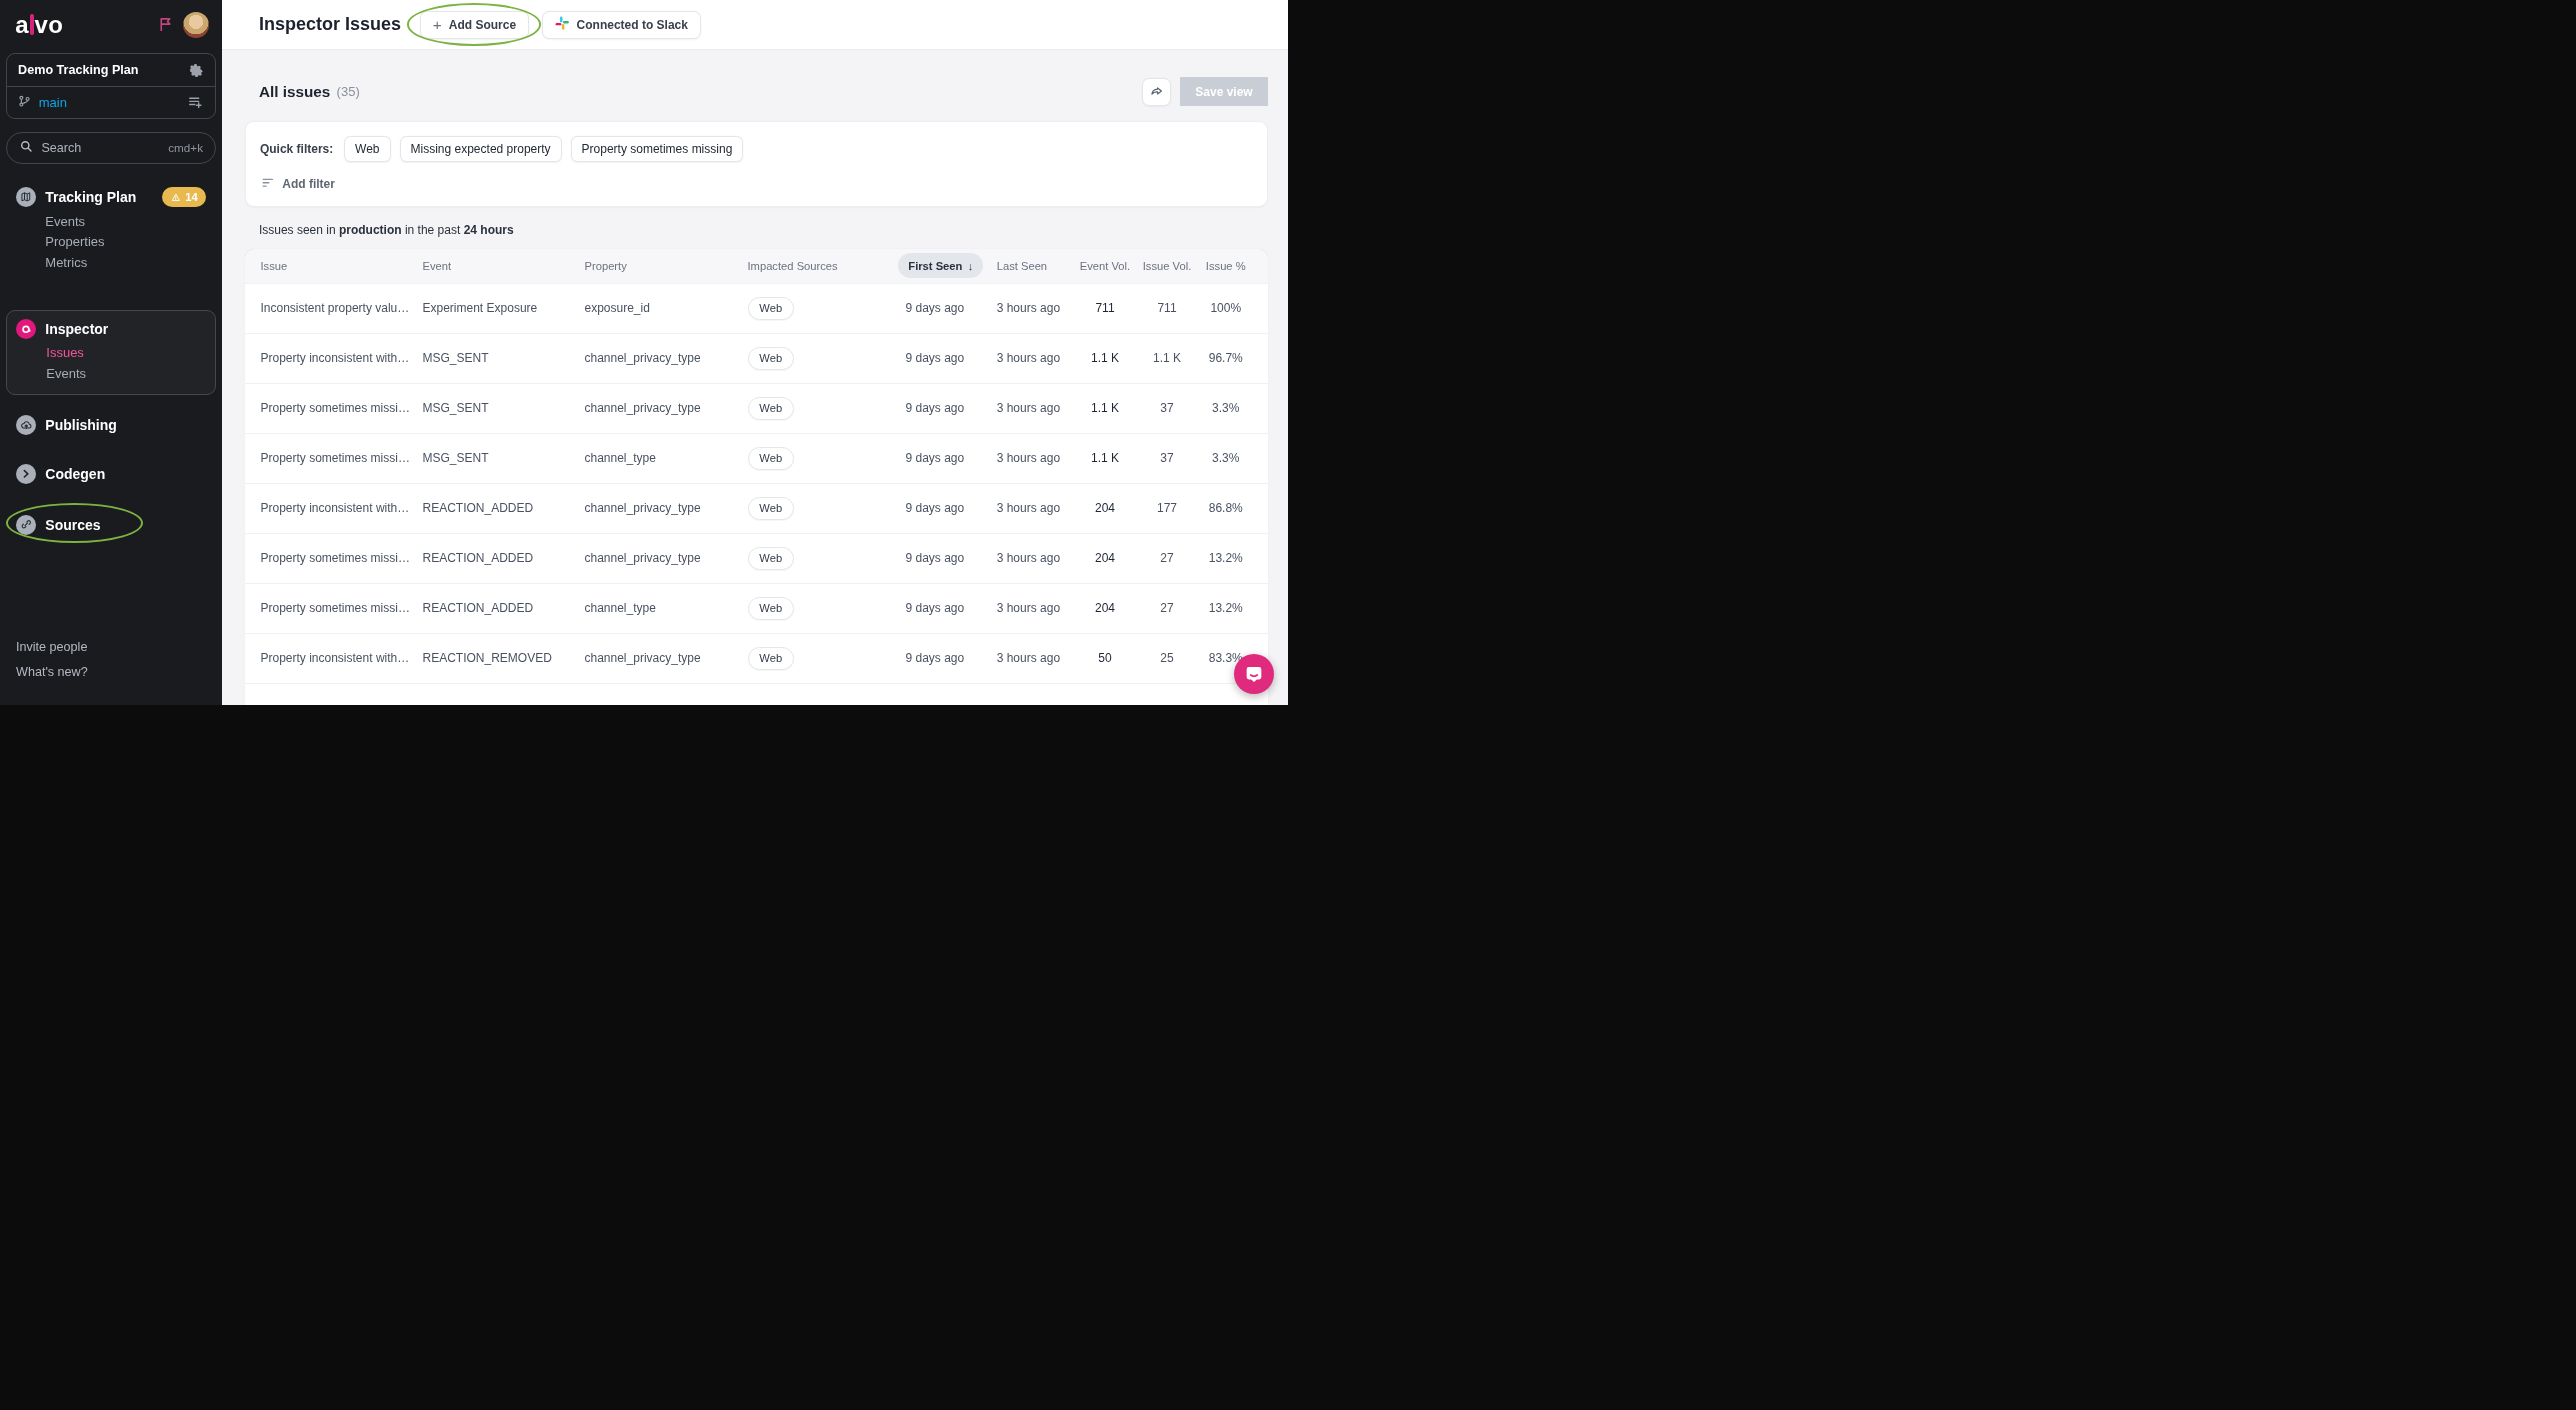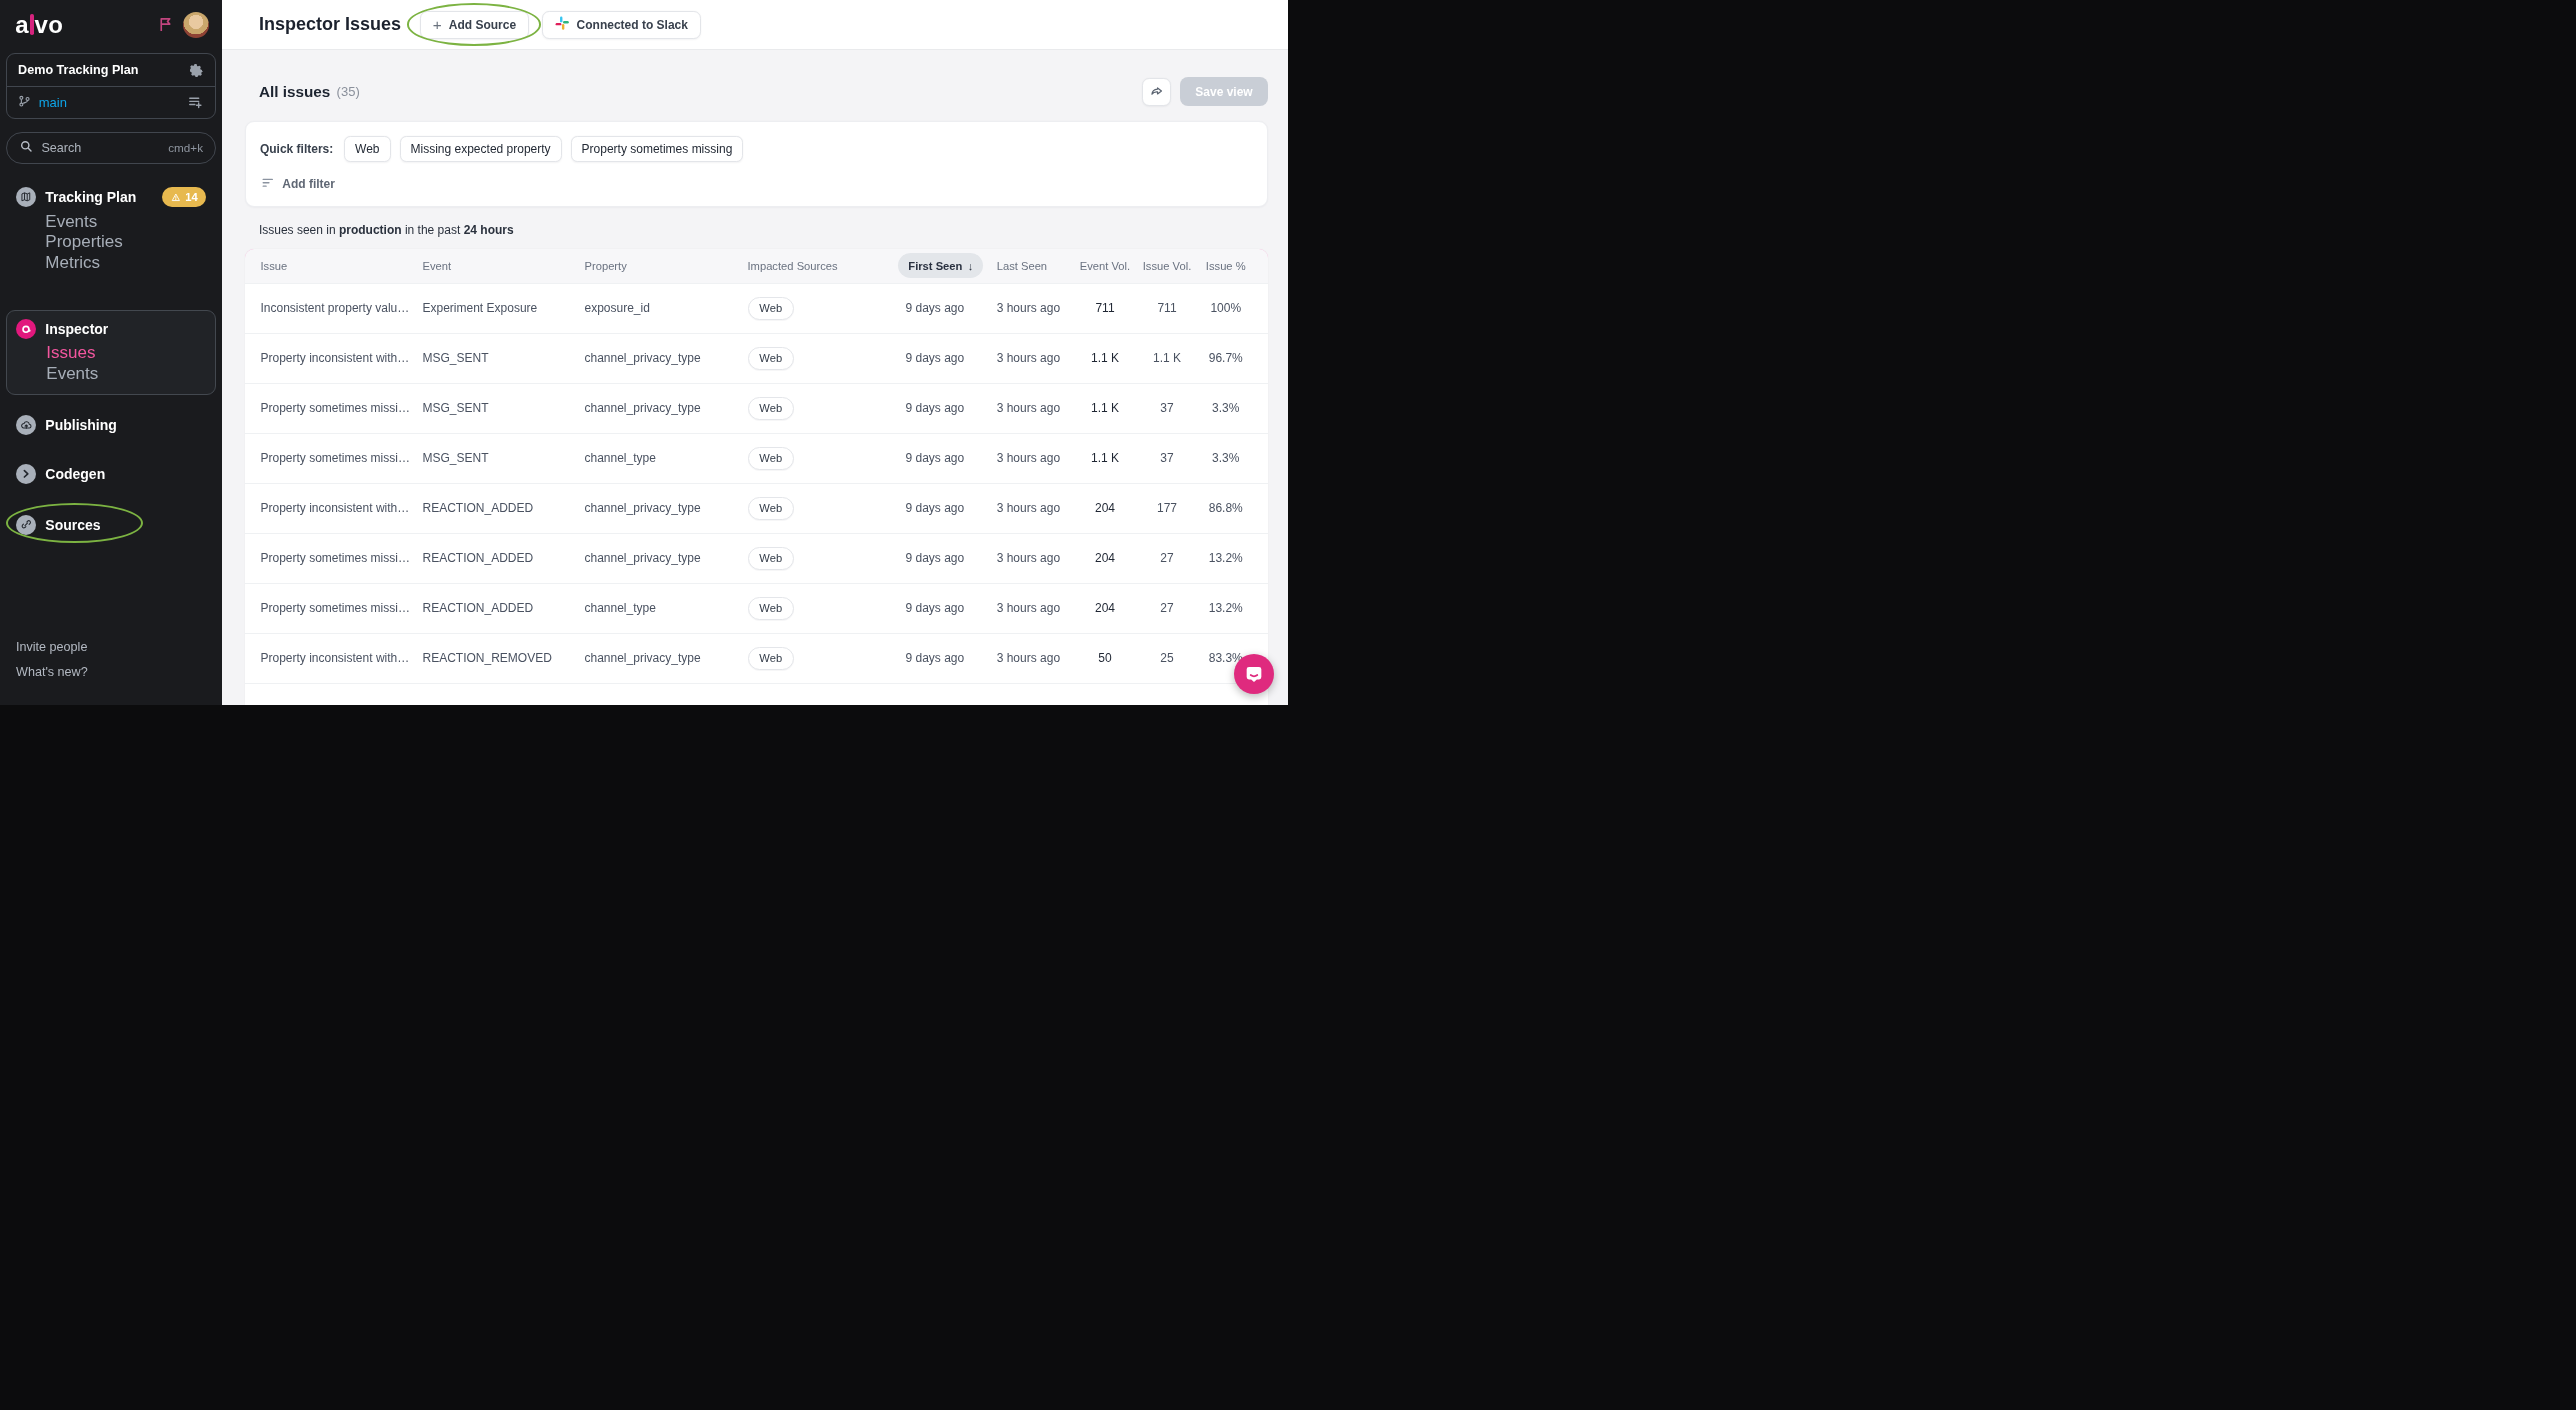--- a/index.html
+++ b/index.html
@@ -29,21 +29,21 @@
   .search-kbd { margin-left:auto; color:#8E959F; font-size:11.7px; }
 
   .nav { margin-top:20px; padding:0 6.3px; display:flex; flex-direction:column; }
   .nav-row { display:flex; align-items:center; gap:9px; padding:3.6px 10px; border-radius:7.2px; cursor:pointer; }
   .icon-circle { width:20px; height:20px; border-radius:50%; background:#A9B0BA; display:flex; align-items:center; justify-content:center; flex:none; }
   .icon-circle.pink { background:#E2187D; }
   .nav-label { color:#fff; font-weight:700; font-size:14px; }
   .warn-badge { margin-left:auto; background:#E7B94F; color:#fff; font-weight:700; font-size:11.2px;
                 border-radius:10px; height:20px; display:flex; align-items:center; gap:3.6px; padding:0 8px; }
   .sub { padding-left:39px; display:flex; flex-direction:column; margin:0.9px 0 9px; }
-  .sub-link { color:#A7AEB8; font-size:17px; line-height:20.7px; cursor:pointer; }
+  .sub-link { color:#A7AEB8; font-size:13px; line-height:20.7px; cursor:pointer; }
   .sub-link.active { color:#F3569F; }
   .inspector-card { border:0.9px solid #43484F; background:#212327; border-radius:9px; margin-top:27px; padding:4.5px 0 5.4px; }
   .inspector-card .nav-row { padding:3.6px 9px; }
   .inspector-card .sub { margin-bottom:3.6px; }
   .big-gap1 { margin-top:17px; }
   .big-gap2 { margin-top:21.6px; }
   .sources-wrap { position:relative; margin-top:23.4px; }
   .green-ellipse { position:absolute; border:2.7px solid #7CB342; border-radius:50%; pointer-events:none; }
   .sources-ellipse { left:0px; top:-8px; width:137px; height:40px; }
   .side-footer { margin-top:auto; padding:0 16px 21.6px; display:flex; flex-direction:column; gap:2.7px; }
@@ -62,21 +62,21 @@
   .add-ellipse { left:-12.6px; top:-7.2px; right:-12.6px; bottom:-7.2px; width:auto; height:auto; }
 
   .content { flex:1; min-height:0; padding:0 20px 0 22.5px; display:flex; flex-direction:column; }
   .view-bar { display:flex; align-items:center; margin:27px 0 15.3px; padding-left:14.4px; }
   .view-title { font-size:15.3px; font-weight:700; color:#1D2430; }
   .view-count { color:#8A909B; font-size:13px; margin-left:6.3px; }
   .view-actions { margin-left:auto; display:flex; align-items:center; gap:9px; }
   .icon-btn { width:29px; height:28px; background:#fff; border:0.9px solid #E3E5E9; border-radius:7.2px;
               display:flex; align-items:center; justify-content:center; cursor:pointer; box-shadow:0 0.9px 1.8px rgba(16,24,40,.05); }
   .save-btn { height:29px; padding:0 15.3px; background:#C9CED6; color:#fff; font-weight:700; font-size:12px;
-              border:none; border-radius:8px; cursor:default; }
+              border:none; border-radius:1px; cursor:default; }
 
   .filters-card { background:#fff; border:0.9px solid #EDEEF1; border-radius:9px; padding:13.5px 14.4px 13.5px; box-shadow:0 0.9px 1.8px rgba(16,24,40,.04); }
   .filters-row { display:flex; align-items:center; gap:9px; }
   .filters-label { font-size:12px; font-weight:700; color:#39414D; margin-right:1.8px; }
   .chip { height:26px; display:inline-flex; align-items:center; padding:0 10px; background:#fff;
           border:0.9px solid #E3E5E9; border-radius:6.3px; font-size:12px; color:#242B36;
           box-shadow:0 0.9px 1.8px rgba(16,24,40,.05); cursor:pointer; }
   .add-filter-row { margin-top:14.4px; display:flex; align-items:center; gap:8px; padding-left:0.9px; cursor:pointer; }
   .add-filter-label { color:#5F6774; font-weight:700; font-size:12px; }
 

